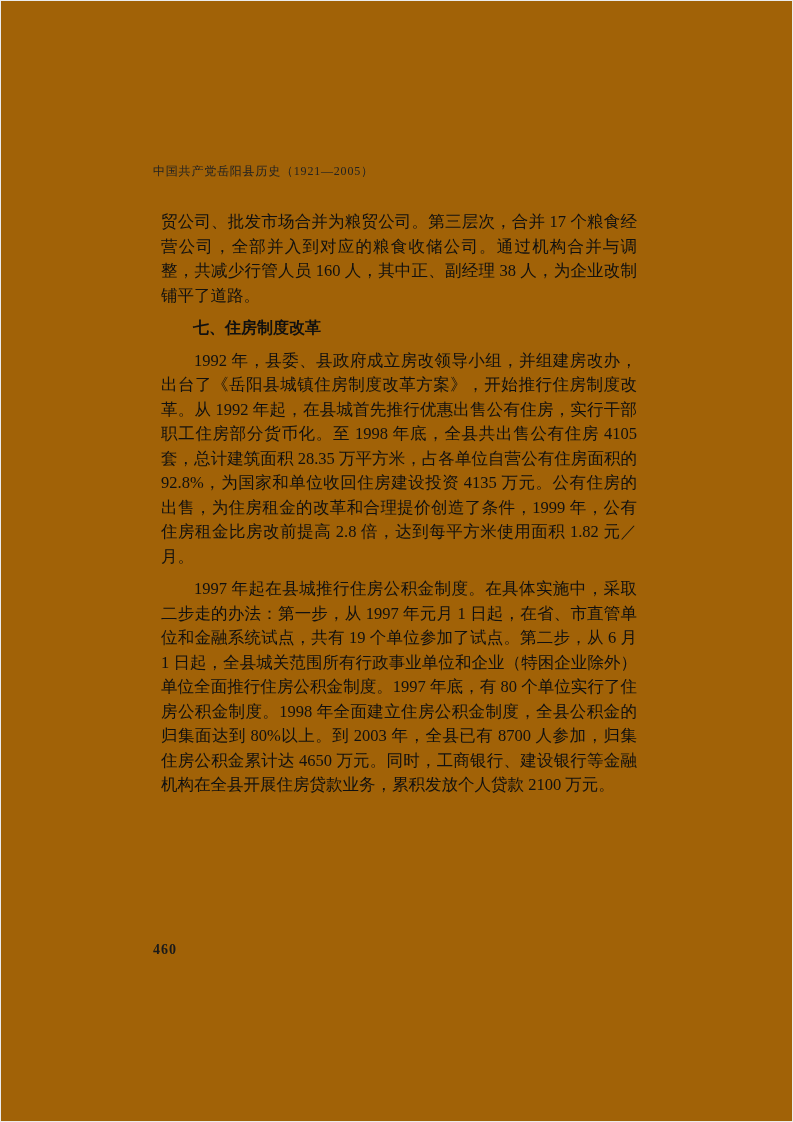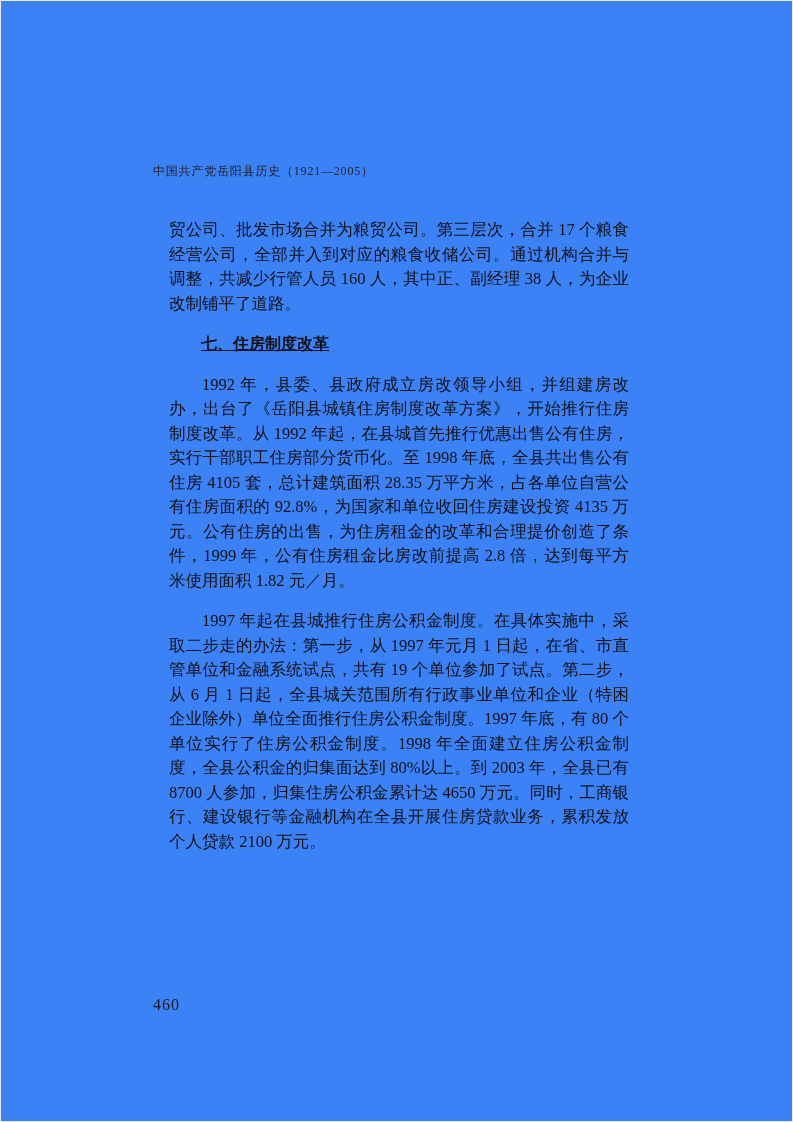--- a/index.html
+++ b/index.html
@@ -4,21 +4,21 @@
 <style>
   html, body {
     margin: 0;
     padding: 0;
     background: #ffffff;
   }
   .page {
     position: relative;
     width: 793px;
     height: 1122px;
-    background: #3b82f6;
+    background: #a16207;
     box-sizing: border-box;
     border: 1px solid #ececec;
     overflow: hidden;
     font-family: "Liberation Serif", "DejaVu Serif", serif;
     color: #141414;
   }
   .running-header {
     position: absolute;
     left: 152px;
     top: 162px;
@@ -32,43 +32,43 @@
     left: 152px;
     top: 201px;
     width: 492px;
     font-size: 16.5px;
     line-height: 24.5px;
     text-align: justify;
     text-justify: inter-ideograph;
     color: #101010;
   }
   .text-block p {
-    margin: 16px;
+    margin: 8px;
     padding: 0;
   }
   .text-block p.body {
     text-indent: 2em;
   }
   .text-block p.body-noindent {
     text-indent: 0;
   }
   .text-block p.heading {
     text-indent: 2em;
     font-weight: bold;
     font-family: "Liberation Sans", "DejaVu Sans", sans-serif;
     font-size: 16px;
-    text-decoration: underline;
   }
   .page-number {
     position: absolute;
     left: 152px;
-    top: 995px;
-    font-size: 16px;
+    top: 941px;
+    font-size: 14px;
     color: #1a1a1a;
     letter-spacing: 1px;
+    font-weight: bold;
   }
 </style>
 </head>
 <body>
 
 <div class="page">
   <div class="running-header">中国共产党岳阳县历史（1921—2005）</div>
 
   <div class="text-block">
       <p class="body-noindent">贸公司、批发市场合并为粮贸公司。第三层次，合并 17 个粮食经营公司，全部并入到对应的粮食收储公司。通过机构合并与调整，共减少行管人员 160 人，其中正、副经理 38 人，为企业改制铺平了道路。</p>

